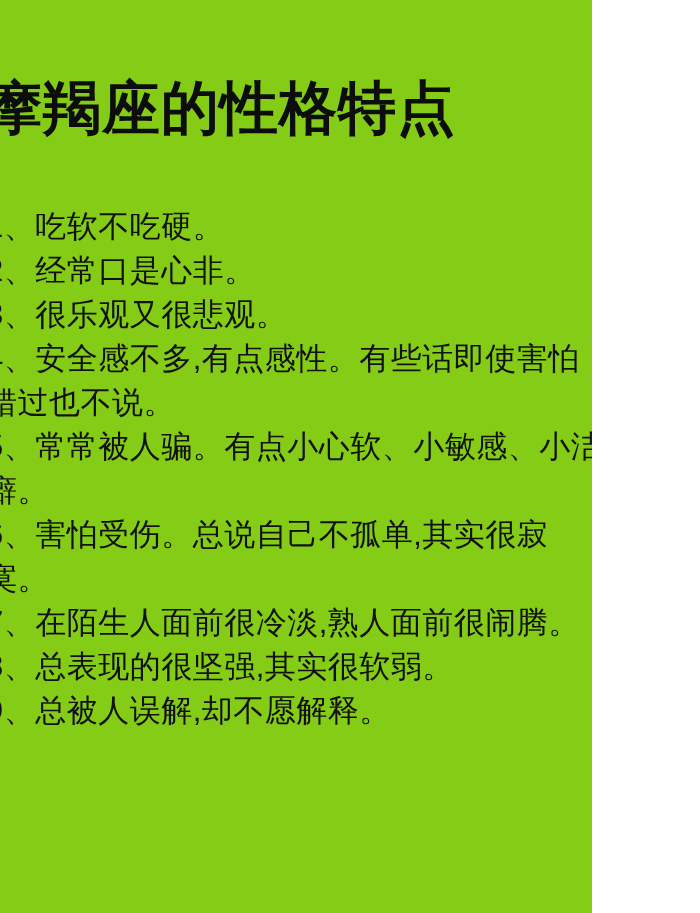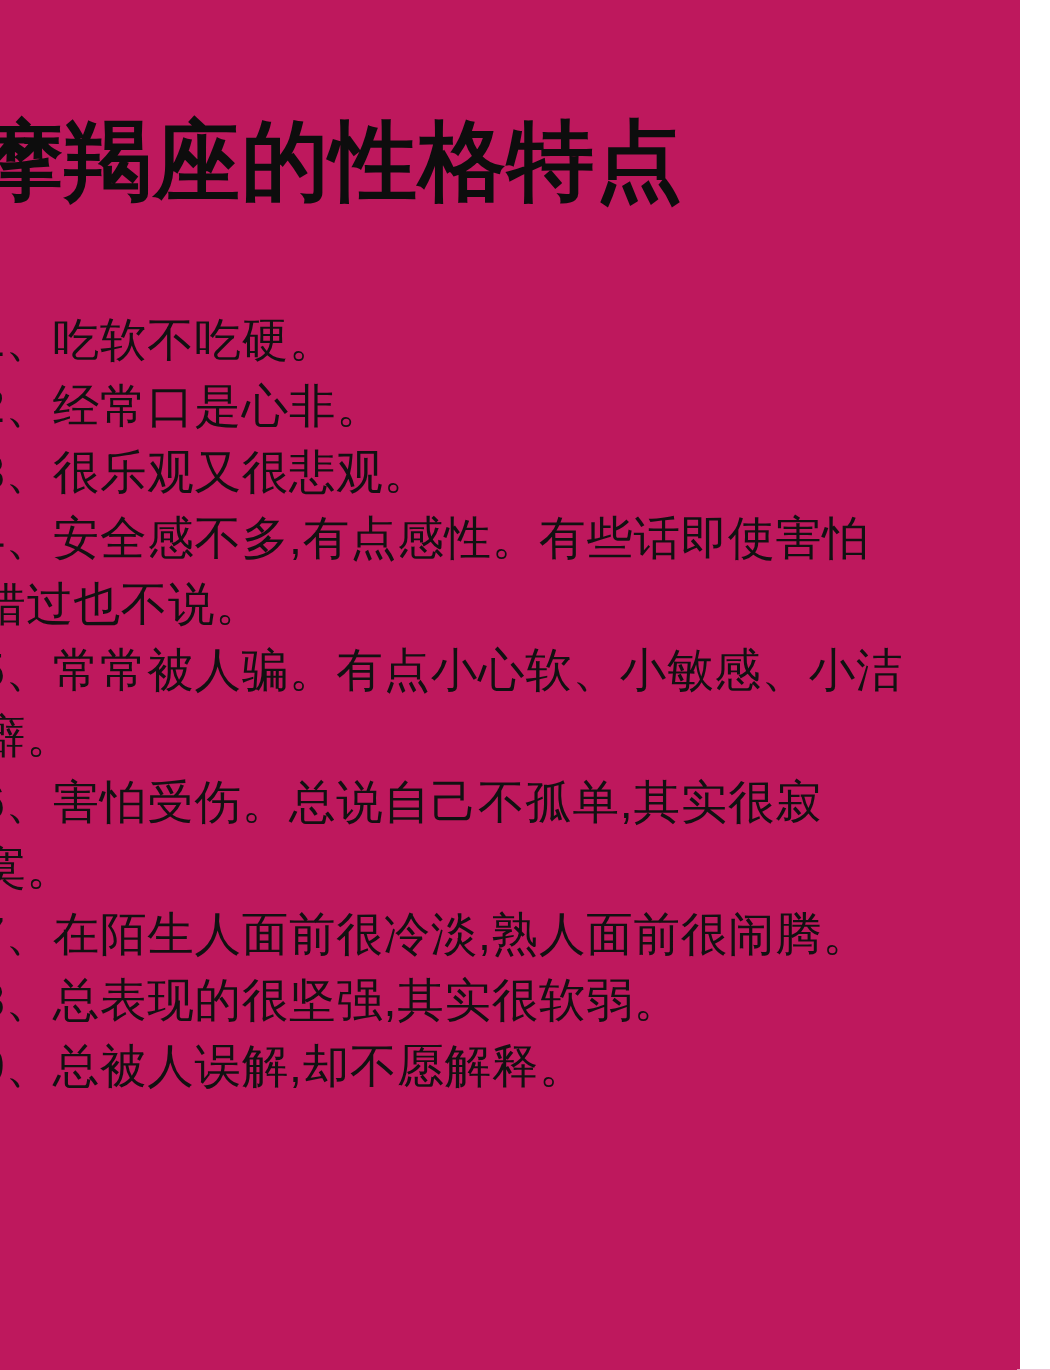--- a/index.html
+++ b/index.html
@@ -9,23 +9,23 @@
   }
   body {
     width: 700px;
     height: 913px;
     overflow: hidden;
     font-family: "Liberation Sans", sans-serif;
     color: #111111;
   }
   .page {
     position: relative;
-    width: 680px;
+    width: 592px;
     height: 913px;
-    background: #be185d;
+    background: #84cc16;
     
     overflow: hidden;
   }
   .title {
     position: absolute;
     left: -16px;
     top: 76px;
     font-size: 58px;
     font-weight: bold;
     letter-spacing: 1px;

